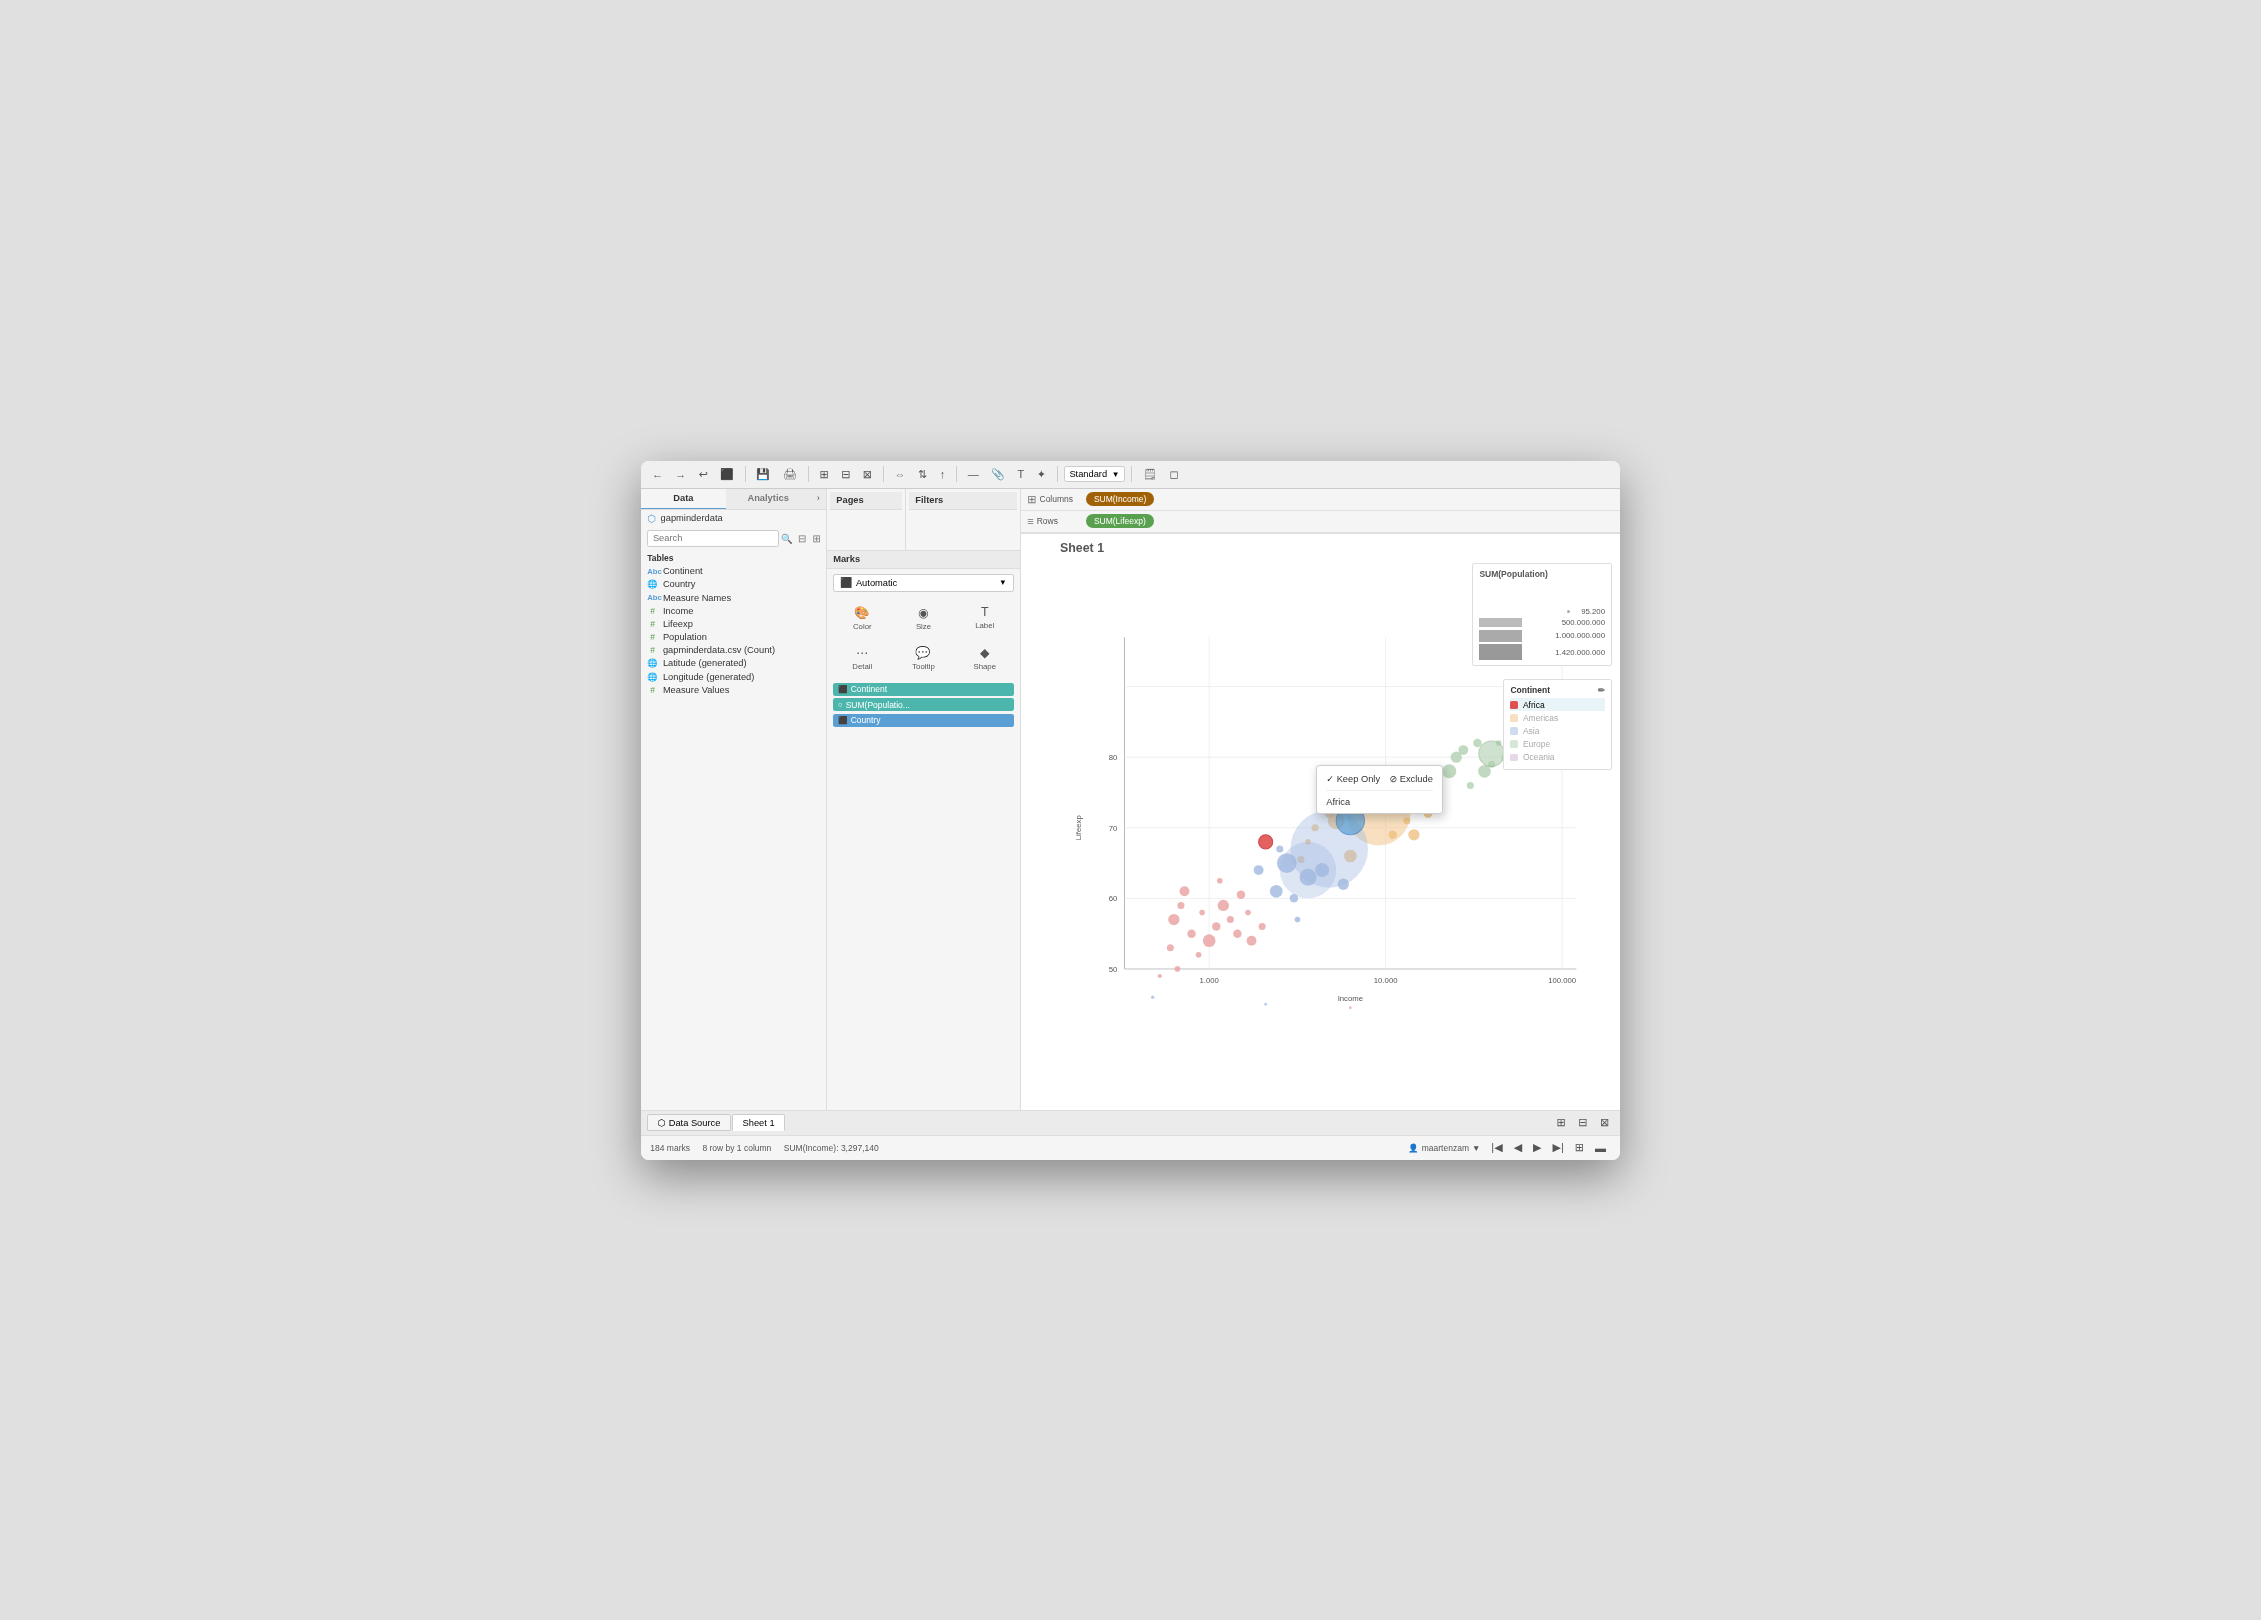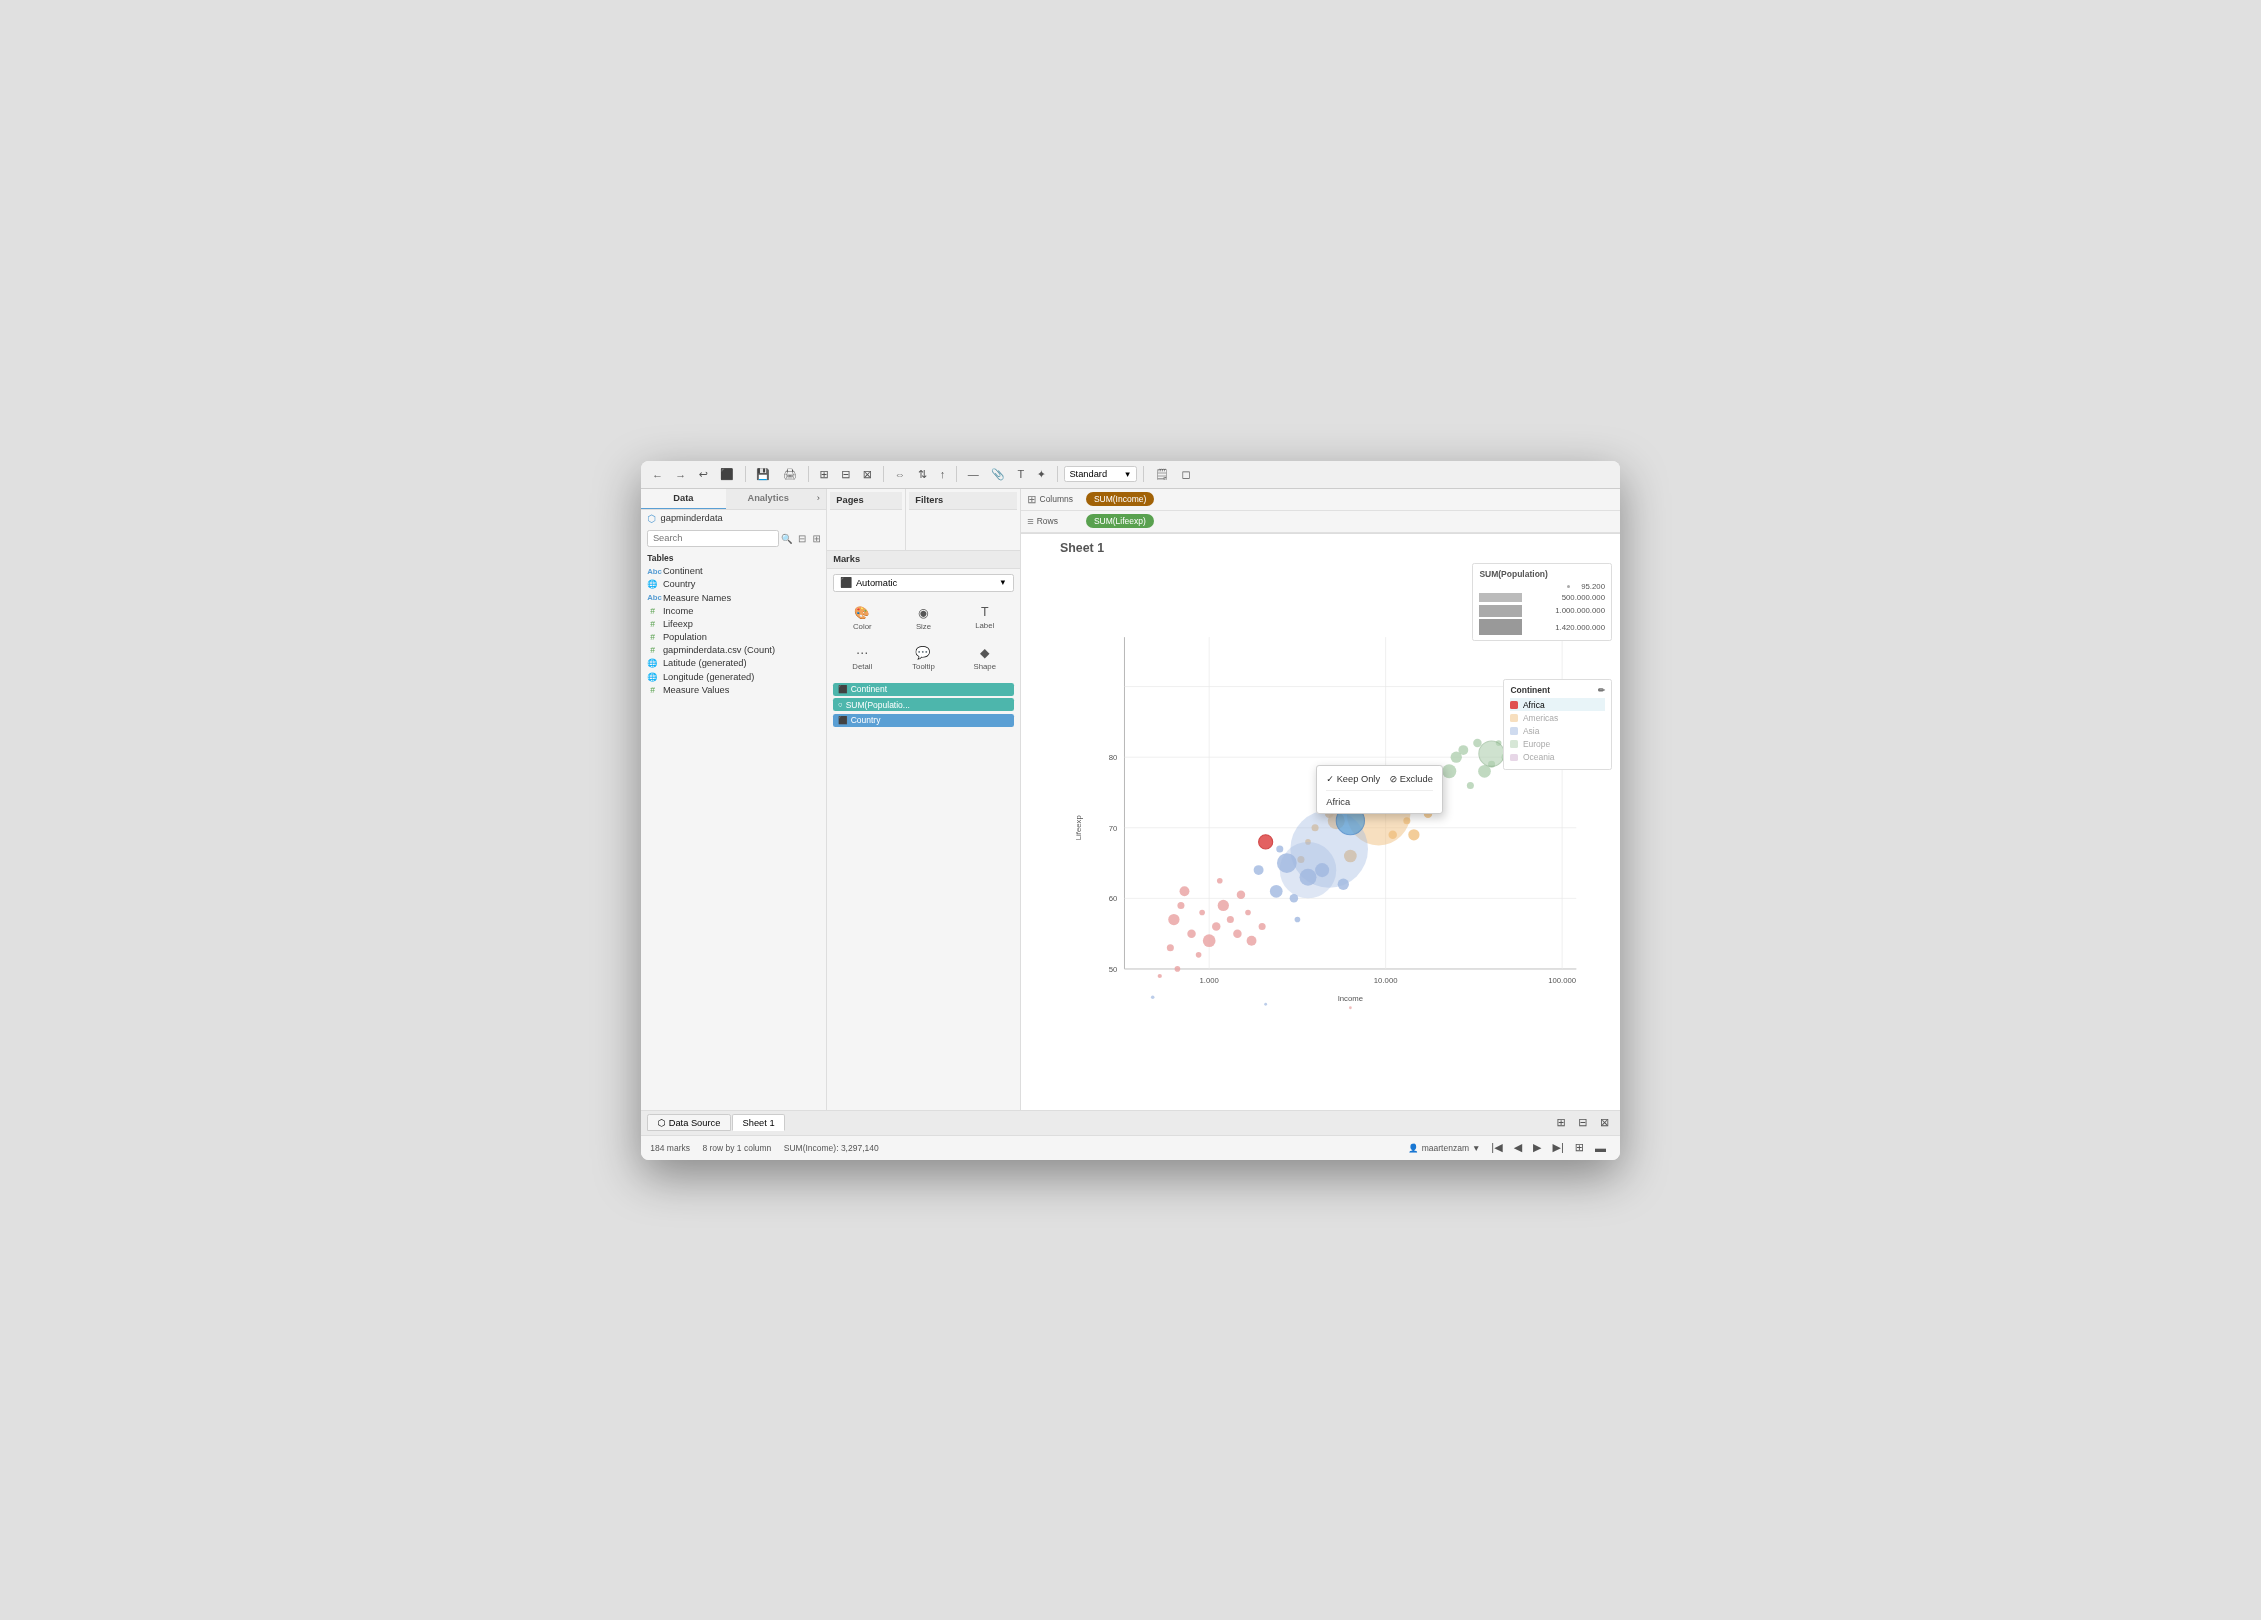--- a/index.html
+++ b/index.html
@@ -82,21 +82,20 @@
     .toolbar-sep { width: 0.8px; height: 15.5px; background: #ccc; margin: 0 3.1px; }
     .toolbar-dropdown {
       display: flex;
       align-items: center;
       border: 0.8px solid #ccc;
       border-radius: 2.3px;
       padding: 1.6px 4.7px;
       background: white;
       font-size: 9.3px;
       cursor: pointer;
-      gap: 12px;
     }
     
     .main-area {
       display: flex;
       flex: 1;
       overflow: hidden;
     }
     
     .left-panel {
       width: 186px;
@@ -736,21 +735,21 @@
 
             <circle cx="120" cy="540" r="2.5" fill="#a0b8e0" opacity="0.7"></circle>
             <circle cx="280" cy="550" r="2" fill="#a0b8e0" opacity="0.7"></circle>
             <circle cx="400" cy="555" r="2" fill="#e8a0a0" opacity="0.7"></circle>
           </svg>
 
           
           <div class="legend-panel">
             <div class="legend-title">SUM(Population)</div>
             <div style="display:flex; flex-direction:column; gap:2.3px; font-size:7.8px; color:#555;">
-              <div style="display:flex; justify-content:flex-end; align-items:center; gap:11px;">
+              <div style="display:flex; justify-content:flex-end; align-items:center; gap:11px;margin-top:25px;">
                 <span style="display:inline-block; width:3.1px; height:3.1px; border-radius:50%; background:#aaa;"></span>
                 <span>95.200</span>
               </div>
               <div style="display:flex; justify-content:space-between; align-items:center; gap:3.1px;">
                 <span style="display:inline-block; width:43px; height:9.3px; background:#bbb;"></span>
                 <span>500.000.000</span>
               </div>
               <div style="display:flex; justify-content:space-between; align-items:center; gap:3.1px;">
                 <span style="display:inline-block; width:43px; height:12.4px; background:#aaa;"></span>
                 <span>1.000.000.000</span>

